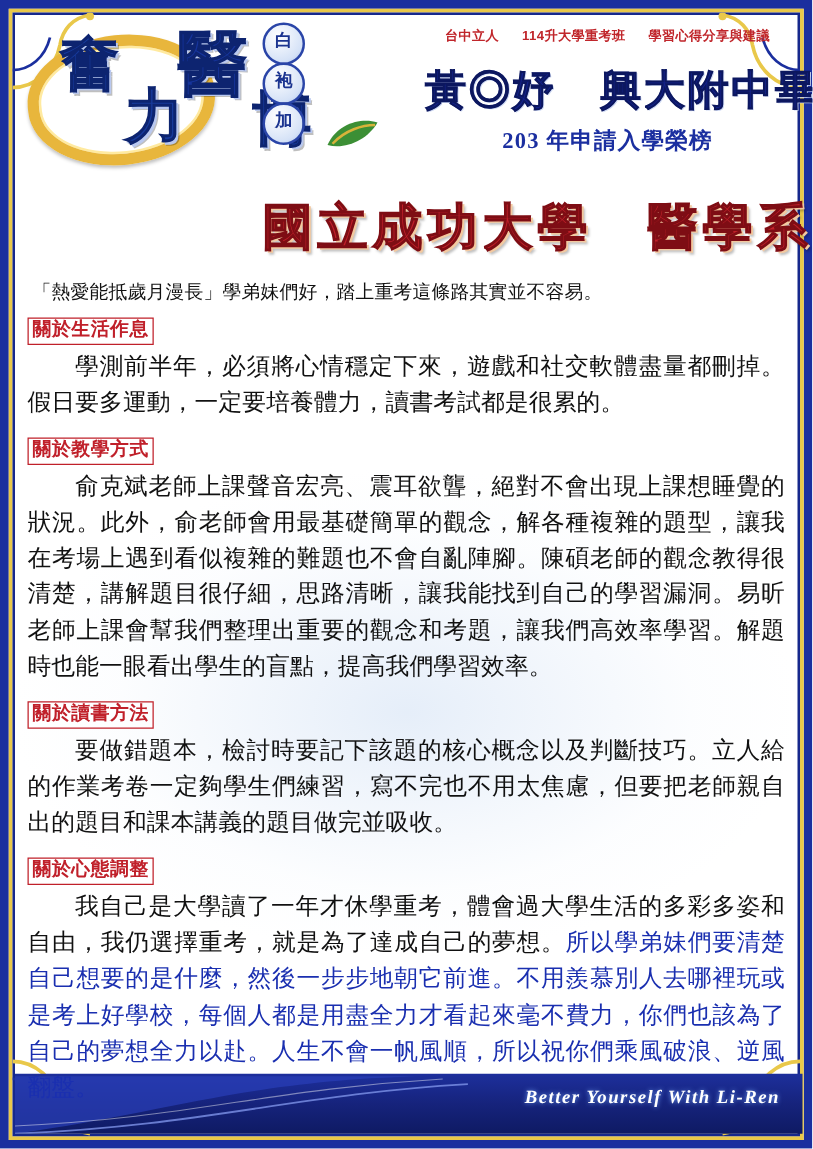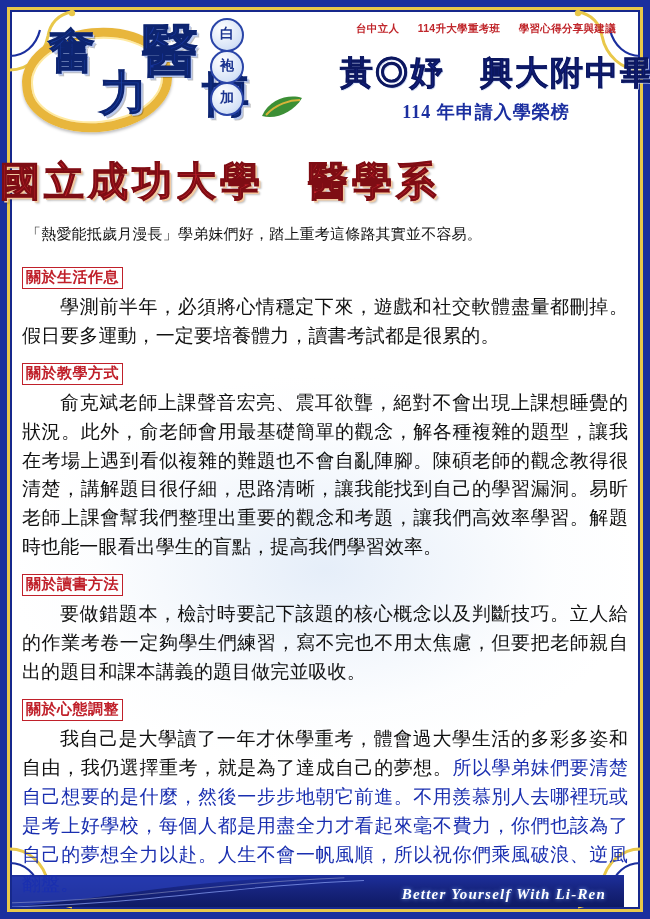--- a/index.html
+++ b/index.html
@@ -53,22 +53,22 @@
     pointer-events: none;
   }
   .corner.tl { left: 10px; top: 10px; }
   .corner.tr { right: 10px; top: 10px; transform: scaleX(-1); }
   .corner.bl { left: 10px; bottom: 10px; transform: scaleY(-1); }
   .corner.br { right: 10px; bottom: 10px; transform: scale(-1,-1); }
 
   
   .bottom-band {
     position: absolute;
-    left: 12px; right: 26px; bottom: 12px;
-    height: 32px;
+    left: 12px; right: 8px; bottom: 12px;
+    height: 48px;
     background: linear-gradient(180deg, #1d2f9c 0%, #16237c 50%, #0e1a63 100%);
     overflow: hidden;
   }
   .bottom-band .swoosh {
     position: absolute; left: 0; top: 0; width: 100%; height: 100%;
   }
   .slogan {
     position: absolute;
     right: 18px;
     top: 11px;
@@ -170,21 +170,21 @@
     font-weight: bold;
     font-size: 18px;
     color: #1b2fa0;
     letter-spacing: 1px;
     white-space: nowrap;
   }
 
   .school-line {
     position: relative;
     margin: 6px 0 0 0;
-    text-align: left;
+    text-align: right;
     font-family: "Liberation Serif", "DejaVu Serif", serif;
     font-weight: bold;
     font-size: 40px;
     letter-spacing: 4px;
     color: #c1202a;
     -webkit-text-stroke: 1px #7e0d14;
     text-shadow: 2px 2px 0 #f3c9a0, 3px 3px 2px rgba(0,0,0,0.25);
     white-space: nowrap;
   }
 
@@ -197,21 +197,21 @@
     letter-spacing: 0.2px;
   }
 
   
   .content {
     position: relative;
     margin: 8px 22px 0 22px;
     z-index: 2;
   }
   .section { margin-top: 12px; }
-  .section:first-child { margin-top: 21px; }
+  .section:first-child { margin-top: 8px; }
   .sec-title {
     display: inline-block;
     font-size: 15px;
     font-weight: bold;
     color: #c0202a;
     border: 1.6px solid #c0202a;
     padding: 1px 3px 2px 3px;
     line-height: 1.15;
     letter-spacing: 0.5px;
     background: rgba(255,255,255,0.6);
@@ -286,21 +286,21 @@
 
     <div class="head-right">
       <div class="head-meta">
         <span>台中立人</span>
         <span class="m-sep"></span>
         <span>114升大學重考班</span>
         <span class="m-sep"></span>
         <span>學習心得分享與建議</span>
       </div>
       <div class="student-name">黃◎妤　興大附中畢</div>
-      <div class="year-line">114 年申請入學榮榜</div>
+      <div class="year-line">203 年申請入學榮榜</div>
     </div>
   </div>
 
   <div class="school-line">國立成功大學　醫學系</div>
 
   <div class="intro">「熱愛能抵歲月漫長」學弟妹們好，踏上重考這條路其實並不容易。</div>
 
   <div class="content">
 
     <div class="section">

